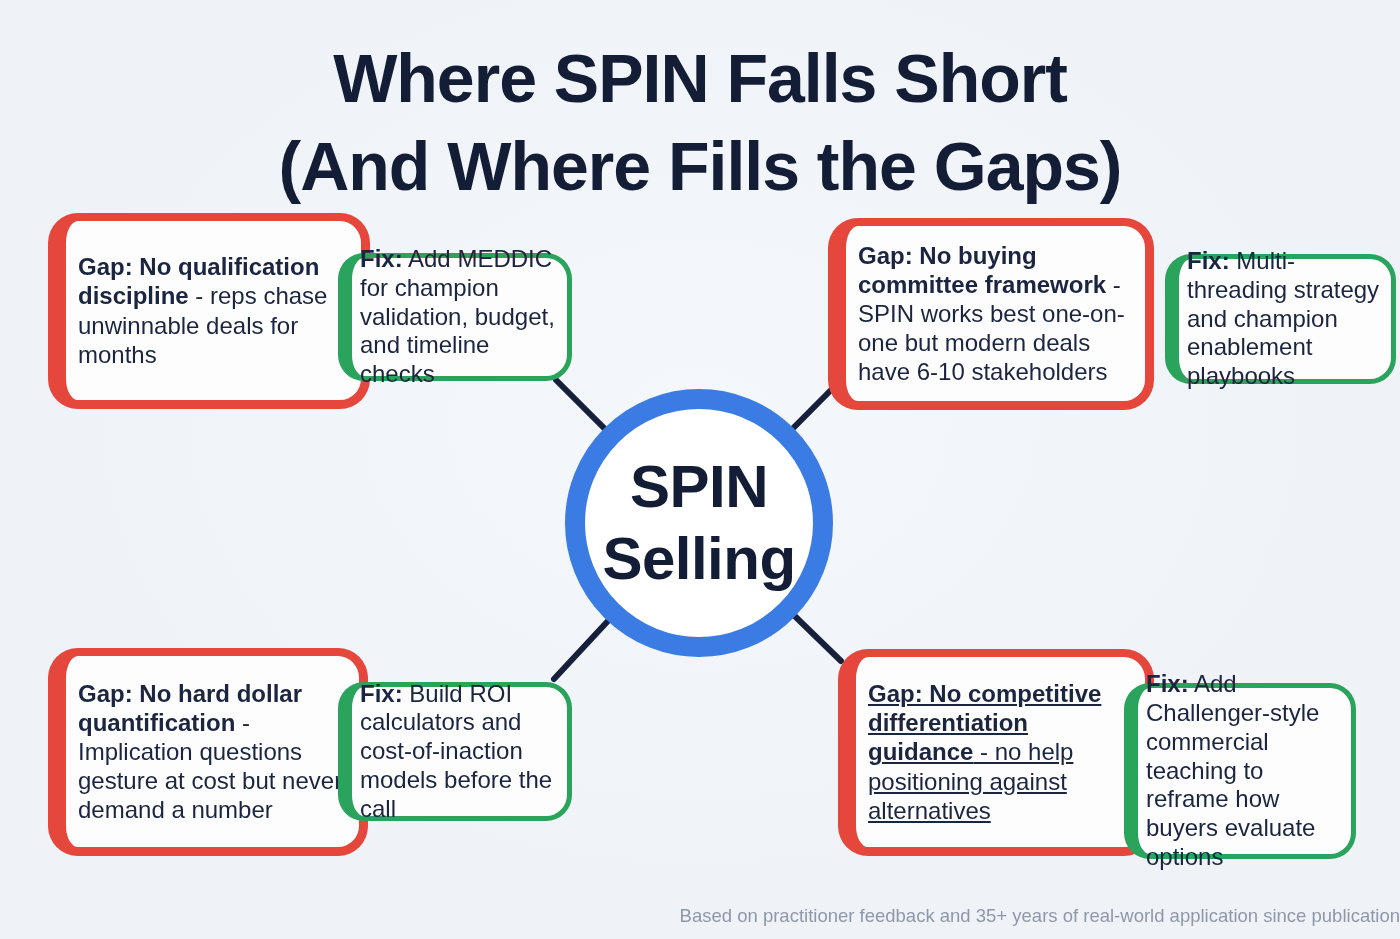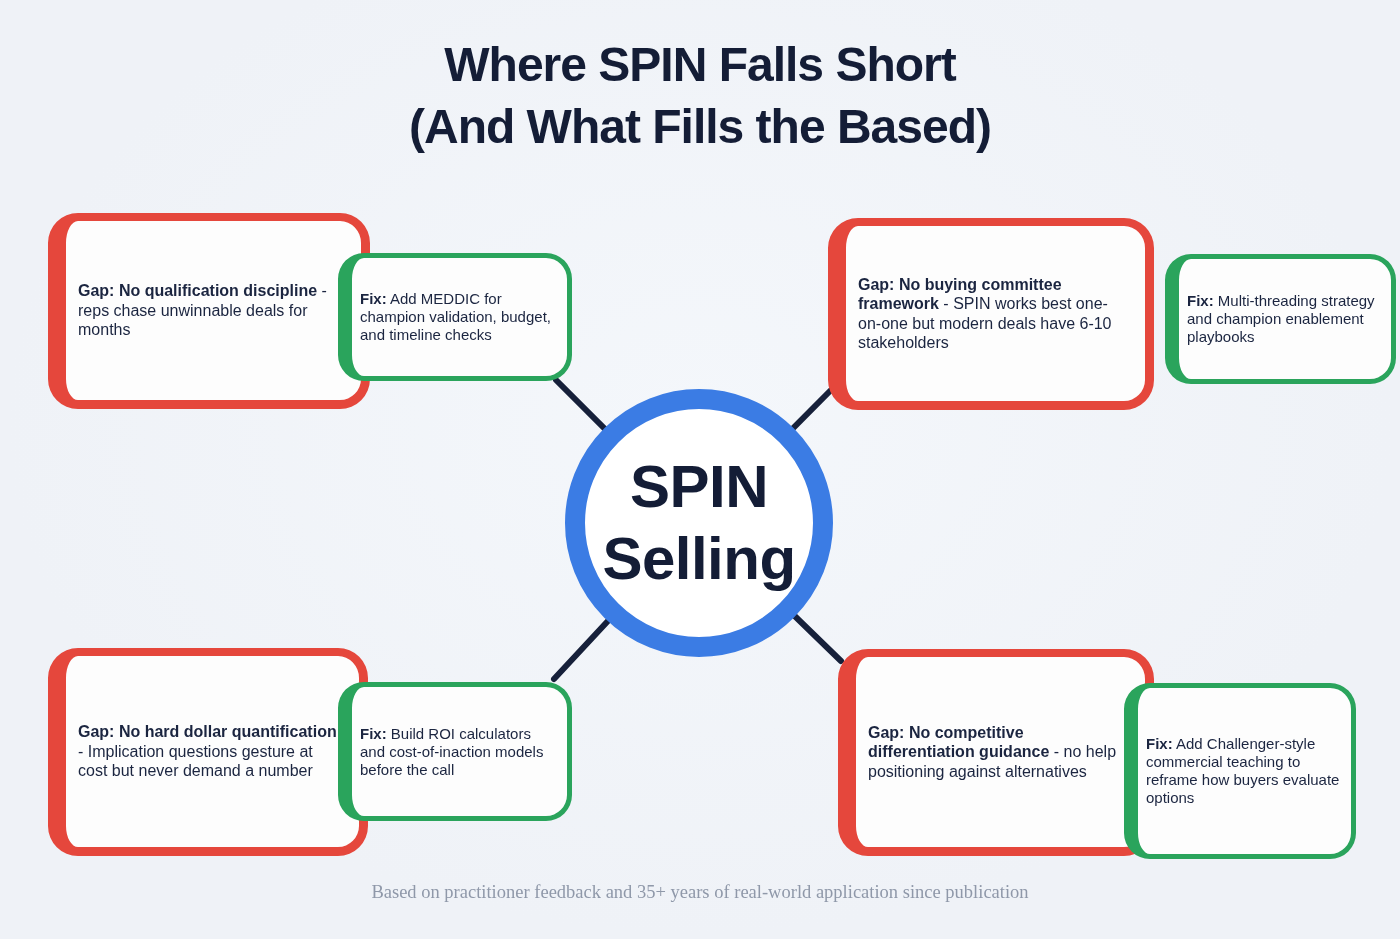--- a/index.html
+++ b/index.html
@@ -39,21 +39,21 @@
     stroke-linecap: round;
   }
 
   .title {
     position: absolute;
     top: 34px;
     left: 0;
     width: 100%;
     text-align: center;
     color: var(--title-navy);
-    font-size: 48px;
+    font-size: 68px;
     font-weight: 800;
     line-height: 1.3;
     letter-spacing: -1px;
     z-index: 2;
   }
 
   .card {
     position: absolute;
     background: var(--card-bg);
     display: flex;
@@ -63,45 +63,45 @@
   }
   .card p { width: 100%; }
 
   .gap-card {
     border: 8px solid var(--gap-border);
     border-left-width: 18px;
     border-right-width: 9px;
     border-bottom-width: 9px;
     border-radius: 30px;
     padding: 8px 16px 8px 12px;
-    font-size: 16px;
+    font-size: 24px;
     line-height: 1.21;
     z-index: 3;
   }
   .gap-card strong { font-weight: 700; }
 
   .fix-card {
     border: 5px solid var(--fix-border);
     border-left-width: 14px;
     border-radius: 26px;
     padding: 6px 10px 6px 8px;
-    font-size: 15px;
+    font-size: 24px;
     line-height: 1.2;
     z-index: 4;
   }
   .fix-card strong { font-weight: 700; }
 
   
   .gap-tl { left: 48px;  top: 213px; width: 322px; height: 196px; }
   .fix-tl { left: 338px; top: 253px; width: 234px; height: 128px; }
   .gap-tr { left: 828px; top: 218px; width: 326px; height: 192px; }
   .fix-tr { left: 1125px;top: 254px; width: 231px; height: 130px; margin-left: 40px; }
   .gap-bl { left: 48px;  top: 648px; width: 320px; height: 208px; }
   .fix-bl { left: 338px; top: 682px; width: 234px; height: 139px; }
-  .gap-br { left: 838px; top: 649px; width: 316px; height: 207px; }
+  .gap-br { left: 838px; top: 649px; width: 316px; height: 207px; text-decoration: underline; }
   .fix-br { left: 1124px;top: 683px; width: 232px; height: 176px; }
 
   .center-circle {
     position: absolute;
     left: 565px;
     top: 389px;
     width: 268px;
     height: 268px;
     background: #ffffff;
     border: 20px solid var(--circle-ring);
@@ -115,45 +115,44 @@
   .center-circle .label {
     color: var(--title-navy);
     font-size: 60px;
     font-weight: 800;
     line-height: 1.2;
     letter-spacing: -0.5px;
   }
 
   .footer-note {
     position: absolute;
-    bottom: 36px;
+    bottom: 12px;
     left: 0;
     width: 100%;
-    text-align: center;
+    text-align: right;
     color: var(--footer-text);
     font-size: 18.5px;
     z-index: 2;
-    font-family: Liberation Serif, serif;
   }
 </style>
 </head>
 <body>
 
 <div class="canvas">
 
   <svg class="connectors" viewBox="0 0 1400 939" aria-hidden="true">
     <line x1="556" y1="380" x2="699" y2="523"></line>
     <line x1="834" y1="387" x2="699" y2="523"></line>
     <line x1="554" y1="679" x2="699" y2="523"></line>
     <line x1="841" y1="661" x2="699" y2="523"></line>
   </svg>
 
   <h1 class="title">
     <div>Where SPIN Falls Short</div>
-    <div>(And What Fills the Based)</div>
+    <div>(And Where Fills the Gaps)</div>
   </h1>
 
   <div class="card gap-card gap-tl">
     <p><strong>Gap: No qualification discipline</strong><span> - reps chase unwinnable deals for months</span></p>
   </div>
   <div class="card fix-card fix-tl">
     <p><strong>Fix:</strong><span> Add MEDDIC for champion validation, budget, and timeline checks</span></p>
   </div>
 
   <div class="card gap-card gap-tr">

